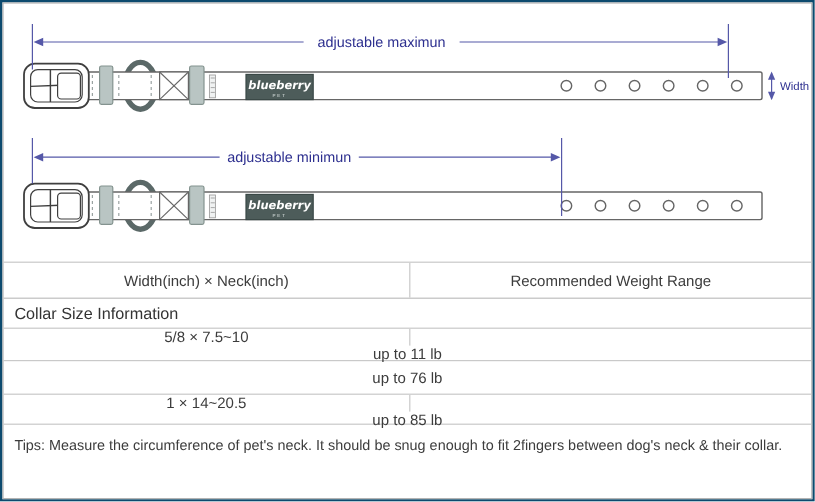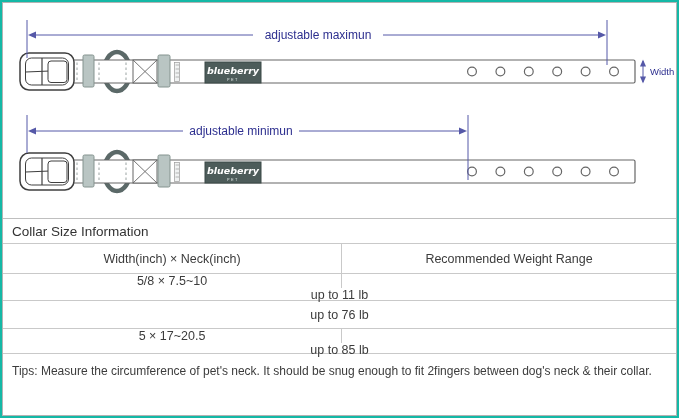--- a/index.html
+++ b/index.html
@@ -1,17 +1,17 @@
 <!DOCTYPE html>
 <html><head>
 <meta charset="utf-8">
 <style>
   html,body{margin:0;padding:0;background:#fff;}
   #stage{
-    position:relative;width:679px;height:418px;background:#14b8a6;
+    position:relative;width:679px;height:418px;background:#0c4a6e;
     font-family:"Liberation Sans",sans-serif;overflow:hidden;
   }
   #frame{
     position:absolute;left:2px;top:2px;width:673px;height:412px;
     border:1px solid #b3b3b3;box-sizing:content-box;background:#fff;
   }
   .row{box-sizing:border-box;display:flex;align-items:center;color:#3c3c3c;}
   #title-row{height:25px;border-top:1px solid #bfbfbf;padding-left:9px;
     font-size:13.5px;color:#333;}
   #header-row{height:30px;border-top:1px solid #c9c9c9;font-size:12.5px;}
@@ -118,38 +118,38 @@
       <text x="238" y="132" text-anchor="middle" font-size="12" class="ann-text">adjustable minimun</text>
 
       <g>
         <line x1="640" y1="58" x2="640" y2="79" stroke="#5558a8" stroke-width="1"></line>
         <polygon points="640,56.5 637,63.5 643,63.5" fill="#5558a8"></polygon>
         <polygon points="640,80.5 637,73.5 643,73.5" fill="#5558a8"></polygon>
         <text x="647" y="72" font-size="9.5" class="ann-text">Width</text>
       </g>
     </svg>
 
-    <div id="title-row" class="row">
-      <span>Collar Size Information</span>
-    </div>
-
     <div id="header-row" class="row">
       <div class="cell-size">Width(inch)  ×  Neck(inch)</div>
       <div class="cell-weight">Recommended Weight Range</div>
+    </div>
+
+    <div id="title-row" class="row">
+      <span>Collar Size Information</span>
     </div>
 
     <div class="row data-row r1">
       <div class="cell-size">5/8 × 7.5~10</div>
       <div class="cell-weight">up to 11 lb</div>
     </div>
     <div class="row data-row">
       <div class="cell-weight">up to 76 lb</div>
     </div>
     <div class="row data-row r4">
-      <div class="cell-size">5 × 17~20.5</div>
+      <div class="cell-size">1 × 14~20.5</div>
       <div class="cell-weight">up to 85 lb</div>
     </div>
 
     <div id="tips-row" class="row">
       <span>Tips: Measure the circumference of pet's neck. It should be snug enough to fit 2fingers between dog's neck &amp; their collar.</span>
     </div>
 
   </div>
 </div>
 

